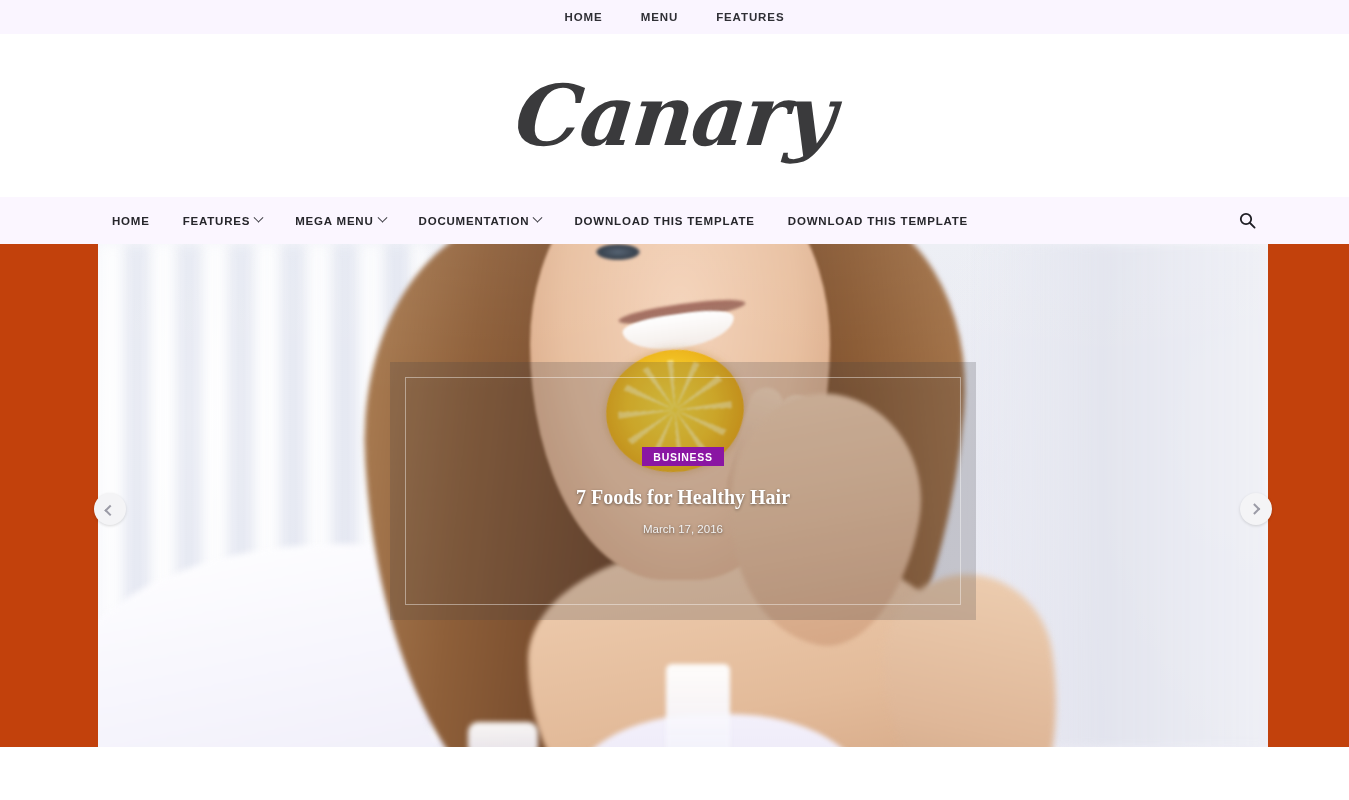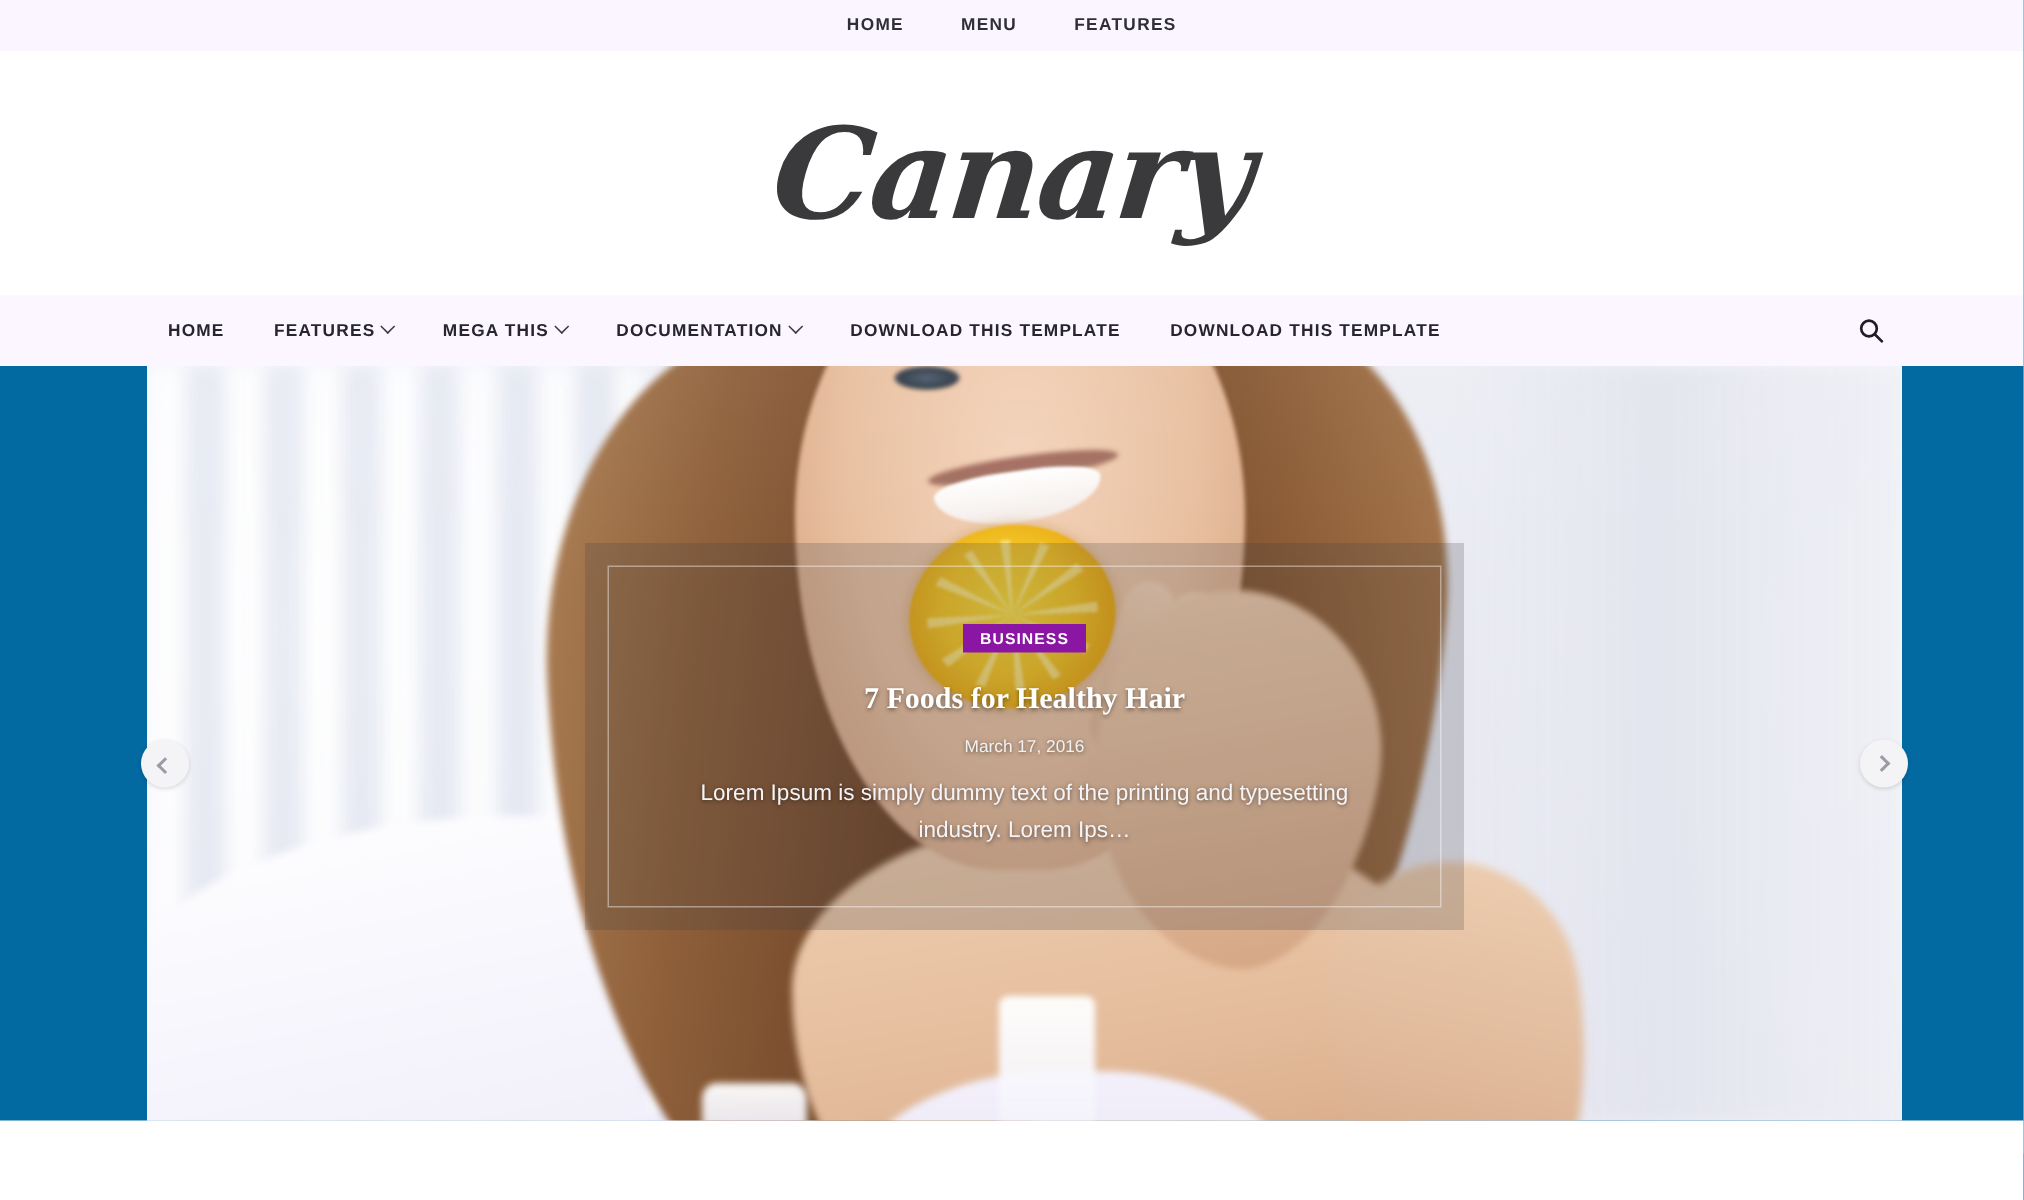--- a/index.html
+++ b/index.html
@@ -97,21 +97,21 @@
     background: none;
     border: none;
   }
   .search-btn svg { display: block; }
 
   
   .slider-wrap {
     position: relative;
     width: 1349px;
     height: 503px;
-    background: #0369a1;
+    background: #c2410c;
   }
   .slide {
     position: absolute;
     left: 98px;
     top: 0;
     width: 1170px;
     height: 503px;
     overflow: hidden;
   }
 
@@ -428,21 +428,21 @@
     <a class="nav-item">
       <span>HOME</span>
     </a>
 
     <a class="nav-item">
       <span>FEATURES</span>
       <span class="chev"></span>
     </a>
 
     <a class="nav-item">
-      <span>MEGA THIS</span>
+      <span>MEGA MENU</span>
       <span class="chev"></span>
     </a>
 
     <a class="nav-item">
       <span>DOCUMENTATION</span>
       <span class="chev"></span>
     </a>
 
     <a class="nav-item">
       <span>DOWNLOAD THIS TEMPLATE</span>
@@ -488,21 +488,20 @@
     <div class="glass2"></div>
     <div class="photo-soft"></div>
 
     <div class="cap-outer"></div>
     <div class="cap-inner-border"></div>
 
     <div class="cap-content">
       <a class="badge">BUSINESS</a>
       <a class="cap-title">7 Foods for Healthy Hair</a>
       <div class="cap-date">March 17, 2016</div>
-      <div class="cap-excerpt">Lorem Ipsum is simply dummy text of the printing and typesetting industry. Lorem Ips…</div>
     </div>
   </div>
 
   <button class="arrow arrow-prev">
     <i></i>
   </button>
   <button class="arrow arrow-next">
     <i></i>
   </button>
 </div>

